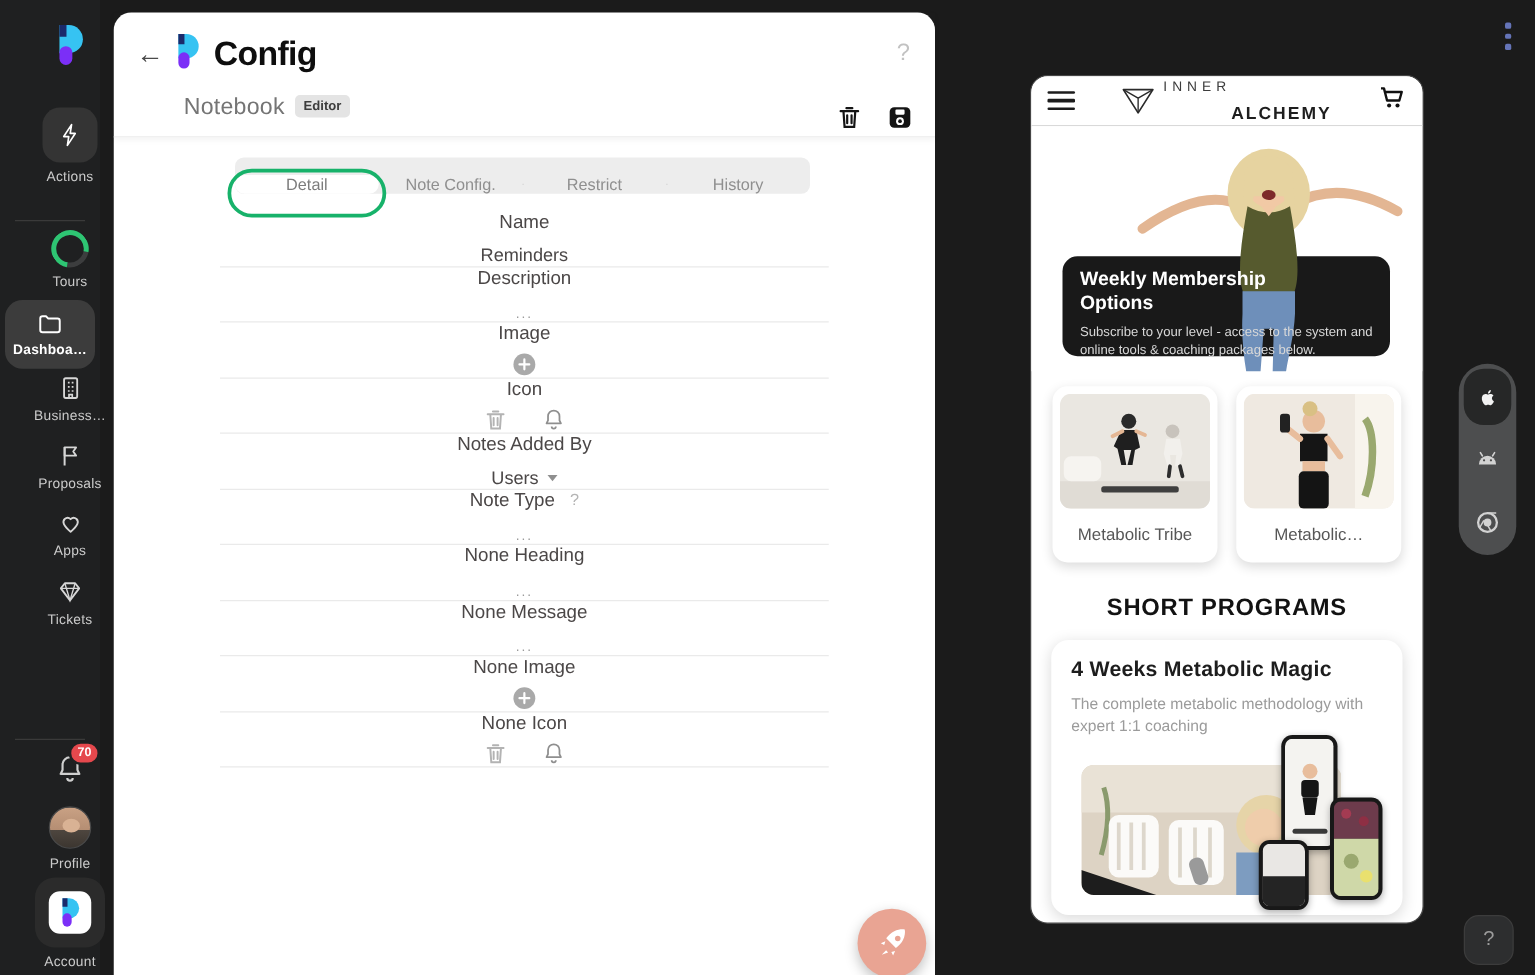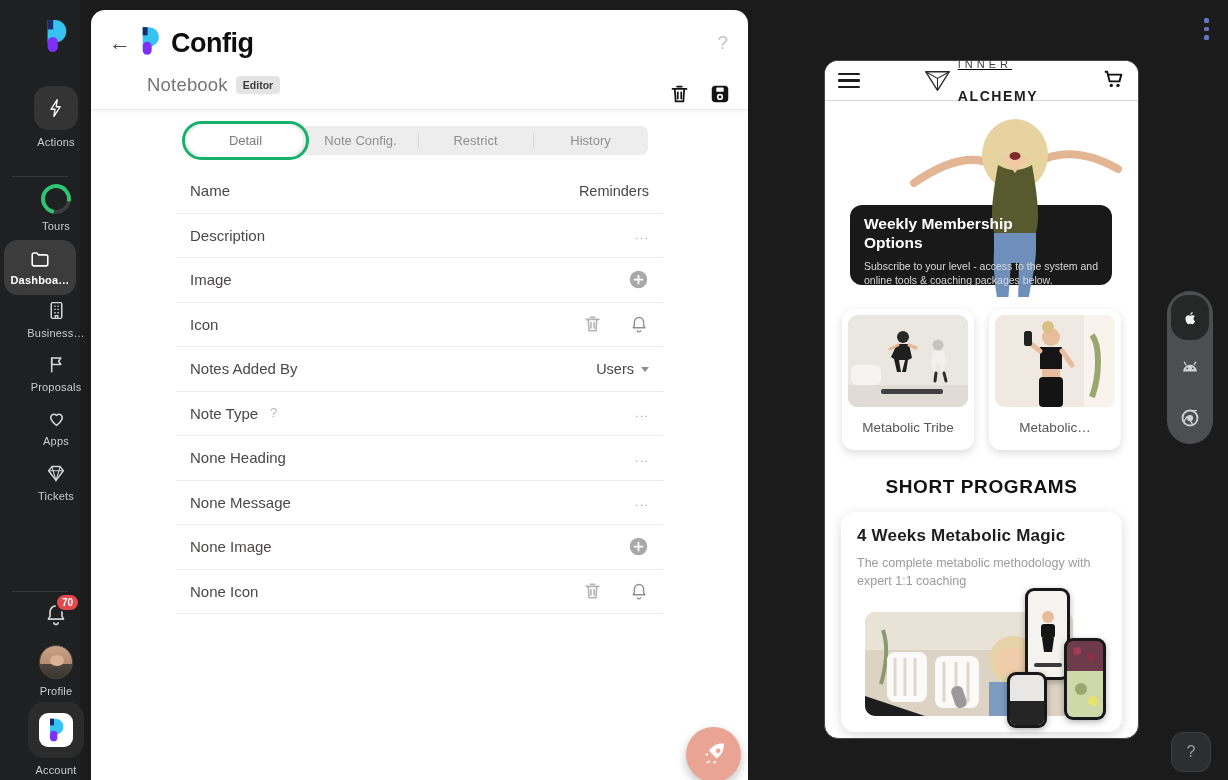--- a/index.html
+++ b/index.html
@@ -32,29 +32,29 @@
   .back-arrow { position:absolute; left:18px; top:20px; font-size:22px; color:#4a4a4a; cursor:pointer; }
   .brand-mark { position:absolute; left:46px; top:16px; }
   .brand-name { position:absolute; left:80px; top:18px; font-size:27px; font-weight:bold; color:#0e0e0e; letter-spacing:-.5px; }
   .hdr-help { position:absolute; right:20px; top:22px; color:#c2c2c2; font-size:19px; }
   .page-title-row { position:absolute; left:56px; top:64px; display:flex; align-items:center; gap:8px; }
   .page-title { font-size:18.5px; color:#757575; letter-spacing:.2px; }
   .page-badge { background:#e4e4e4; color:#3d3d3d; font-size:10.5px; font-weight:bold; padding:3px 7px; border-radius:4px; }
   .hdr-trash { position:absolute; right:58px; top:73px; cursor:pointer; }
   .hdr-save  { position:absolute; right:17px; top:73px; cursor:pointer; }
 
-  .tabs-wrap { position:relative; margin:16px 0 0 97px; width:460px; height:29px; background:#ededed; border-radius:7px; display:flex; }
+  .tabs-wrap { position:relative; margin:16px 0 0 97px; width:460px; height:29px; background:#ededed; border-radius:7px; display:flex;align-items:flex-end; }
   .tab { flex:1; display:flex; align-items:center; justify-content:center; font-size:13px; color:#8f8f8f; position:relative; cursor:pointer; }
   .tab + .tab::before { content:""; position:absolute; left:0; top:7px; bottom:7px; width:1px; background:#d6d6d6; }
   .tab.active { background:#fff; border-radius:15px; color:#7c7c7c; }
   .tab.active + .tab::before { display:none; }
   .green-ring { position:absolute; left:-6px; top:-5px; width:127px; height:39px; border:3px solid #17b26a; border-radius:20px; pointer-events:none; }
 
   .rows { margin:14px 0 0 85px; width:487px; }
-  .frow { display:flex; align-items:center; justify-content:space-between; height:44.5px; border-bottom:1px solid #eaeaea; padding:0 14px; }
+  .frow { display:flex; align-items:center; justify-content:space-between; height:44.5px; border-bottom:1px solid #eaeaea; padding:0 14px;flex-direction:column; }
   .frow-label { font-size:15px; color:#4b4747; }
   .frow-value { font-size:14.5px; color:#4b4747; }
   .dots { font-size:11px; color:#9a9a9a; letter-spacing:1.5px; }
   .row-icons { display:flex; gap:27px; align-items:center; }
   .caret { display:inline-block; margin-left:7px; width:0; height:0; border-left:4.5px solid transparent; border-right:4.5px solid transparent; border-top:5.5px solid #8f8f8f; vertical-align:middle; }
   .help-q { color:#b5b5b5; font-size:13px; margin-left:12px; }
   .plus-btn, .trash-btn, .bell-btn { display:inline-flex; cursor:pointer; }
 
   .fab-rocket { position:absolute; left:686px; top:727px; width:55px; height:55px; border-radius:50%;
                 background:#e9a493; box-shadow:0 4px 10px rgba(0,0,0,.25); display:flex; align-items:center; justify-content:center; z-index:6; cursor:pointer;}
@@ -62,21 +62,21 @@
   
   .kebab { position:absolute; left:1204px; top:18px; display:flex; flex-direction:column; gap:4px; cursor:pointer; }
   .kebab span { width:4.5px; height:4.5px; border-radius:1.5px; background:#6574b8; }
 
   .phone { position:absolute; left:824px; top:60px; width:315px; height:679px; background:#fff;
            border:1px solid #454545; border-radius:14px; overflow:hidden; }
   .ph-header { height:40px; border-bottom:1px solid #d9d9d9; display:flex; align-items:center; padding:0 13px; background:#fff; }
   .hamburger { display:flex; flex-direction:column; gap:4px; cursor:pointer; }
   .hamburger span { width:22px; height:2.6px; background:#1c1c1c; border-radius:1px; }
   .ph-brand { flex:1; display:flex; align-items:center; justify-content:center; gap:7px; }
-  .brand-stack { display:flex; flex-direction:column; align-items:flex-start;text-decoration:underline; }
+  .brand-stack { display:flex; align-items:flex-start; }
   .brand-top { font-size:11px; letter-spacing:4px; color:#3c3c3c; }
   .brand-bottom { font-size:14px; font-weight:bold; letter-spacing:1.6px; color:#1e1e1e; margin-top:18px; }
 
   .hero { position:relative; height:196px; background:#fff; overflow:hidden; }
   .hero-figure { position:absolute; right:14px; top:2px; z-index:2; }
   .hero-box { position:absolute; left:25px; top:104px; width:262px; height:80px; background:rgba(8,8,8,.93); border-radius:12px; z-index:1; }
   .hero-textwrap { position:absolute; left:25px; top:104px; width:262px; height:82px; padding:9px 14px; z-index:3; overflow:hidden; }
   .hero-title { color:#fff; font-weight:bold; font-size:15.5px; line-height:1.25; width:170px; }
   .hero-sub { color:#d8d8d8; font-size:10.5px; margin-top:6px; width:238px; line-height:1.35; }
 

